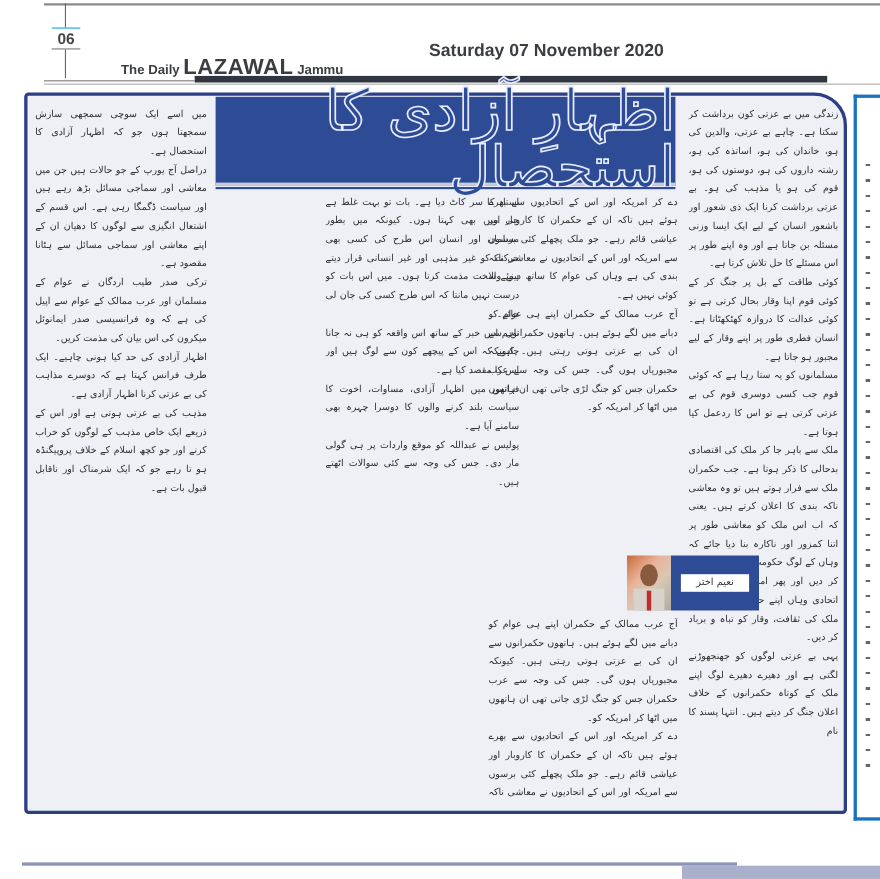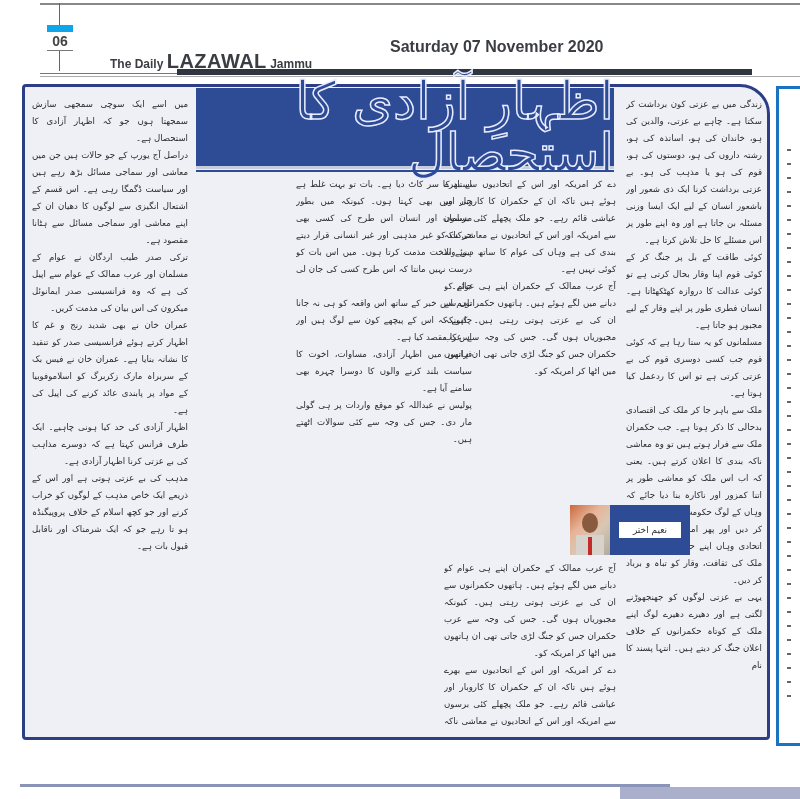--- a/index.html
+++ b/index.html
@@ -1,19 +1,19 @@
 <!DOCTYPE html>
 <html><head>
 <meta charset="utf-8">
 <style>
   html,body{margin:0;padding:0;background:#fff;}
   body{width:800px;height:799px;position:relative;overflow:hidden;font-family:"DejaVu Sans",sans-serif;}
   .topline{position:absolute;left:40px;right:0;top:3px;height:2px;background:#888;}
   .pageno-vline{position:absolute;left:59px;top:3px;width:1px;height:68px;background:#666;}
-  .pageno{position:absolute;left:47px;top:25px;width:26px;border-top:7px solid #0ea5e9;border-bottom:1px solid #777;background:#fff;font-family:"Liberation Sans",sans-serif;font-weight:bold;font-size:14px;color:#444;text-align:center;line-height:18px;}
+  .pageno{position:absolute;left:47px;top:25px;width:26px;border-top:1px solid #0ea5e9;border-bottom:1px solid #777;background:#fff;font-family:"Liberation Sans",sans-serif;font-weight:bold;font-size:14px;color:#444;text-align:center;line-height:18px;}
   .masthead{position:absolute;left:110px;top:14px;font-family:"Liberation Sans",sans-serif;font-weight:bold;color:#3a3d42;font-size:12px;margin-top:36px;}
   .masthead .brand{font-size:20px;letter-spacing:0.5px;}
   .dateline{position:absolute;left:390px;top:38px;font-family:"Liberation Sans",sans-serif;font-weight:bold;font-size:16px;color:#3a3d42;}
   .rule-thin{position:absolute;left:40px;top:73px;width:137px;height:1px;background:#777;}
   .rule-thick{position:absolute;left:177px;top:69px;width:575px;height:6px;background:#2f3640;}
   .rule-thin2{position:absolute;left:40px;top:76px;width:760px;height:1px;background:#aaa;}
 
   .frame{position:absolute;left:22px;top:84px;width:742px;height:650px;background:#eef0f5;border:3px solid #2c3f86;border-radius:4px 30px 4px 4px;}
   .right-strip{position:absolute;left:776px;top:86px;width:24px;height:654px;border:3px solid #1a73c0;border-right:none;background:#fff;}
   .right-strip .dots{position:absolute;left:8px;top:60px;width:4px;height:560px;background:repeating-linear-gradient(#666 0 2px,transparent 2px 14px);}
@@ -90,21 +90,20 @@
   <p>فرانس میں اظہار آزادی، مساوات، اخوت کا سیاست بلند کرنے والوں کا دوسرا چہرہ بھی سامنے آیا ہے۔</p>
   <p>پولیس نے عبداللہ کو موقع واردات پر ہی گولی مار دی۔ جس کی وجہ سے کئی سوالات اٹھتے ہیں۔</p>
 </div>
 
 <div class="col" style="left:194px;top:176px;width:0;"></div>
 
 <div class="col c5">
   <p>میں اسے ایک سوچی سمجھی سازش سمجھتا ہوں جو کہ اظہار آزادی کا استحصال ہے۔</p>
   <p>دراصل آج یورپ کے جو حالات ہیں جن میں معاشی اور سماجی مسائل بڑھ رہے ہیں اور سیاست ڈگمگا رہی ہے۔ اس قسم کے اشتعال انگیزی سے لوگوں کا دھیان ان کے اپنے معاشی اور سماجی مسائل سے ہٹانا مقصود ہے۔</p>
   <p>ترکی صدر طیب اردگان نے عوام کے مسلمان اور عرب ممالک کے عوام سے اپیل کی ہے کہ وہ فرانسیسی صدر ایمانوئل میکرون کی اس بیان کی مذمت کریں۔</p>
-  <p>عمران خان نے بھی شدید رنج و غم کا اظہار کرتے ہوئے فرانسیسی صدر کو تنقید کا نشانہ بنایا ہے۔ عمران خان نے فیس بک کے سربراہ مارک زکربرگ کو اسلاموفوبیا کے مواد پر پابندی عائد کرنے کی اپیل کی ہے۔</p>
   <p>اظہار آزادی کی حد کیا ہونی چاہیے۔ ایک طرف فرانس کہتا ہے کہ دوسرے مذاہب کی بے عزتی کرنا اظہار آزادی ہے۔</p>
   <p>مذہب کی بے عزتی ہوتی ہے اور اس کے ذریعے ایک خاص مذہب کے لوگوں کو خراب کرنے اور جو کچھ اسلام کے خلاف پروپیگنڈہ ہو تا رہے جو کہ ایک شرمناک اور ناقابل قبول بات ہے۔</p>
 </div>
 
 <div class="byline">
   <div class="photo">
     <div class="face"></div>
     <div class="shirt"></div>
     <div class="tie"></div>
   </div>

